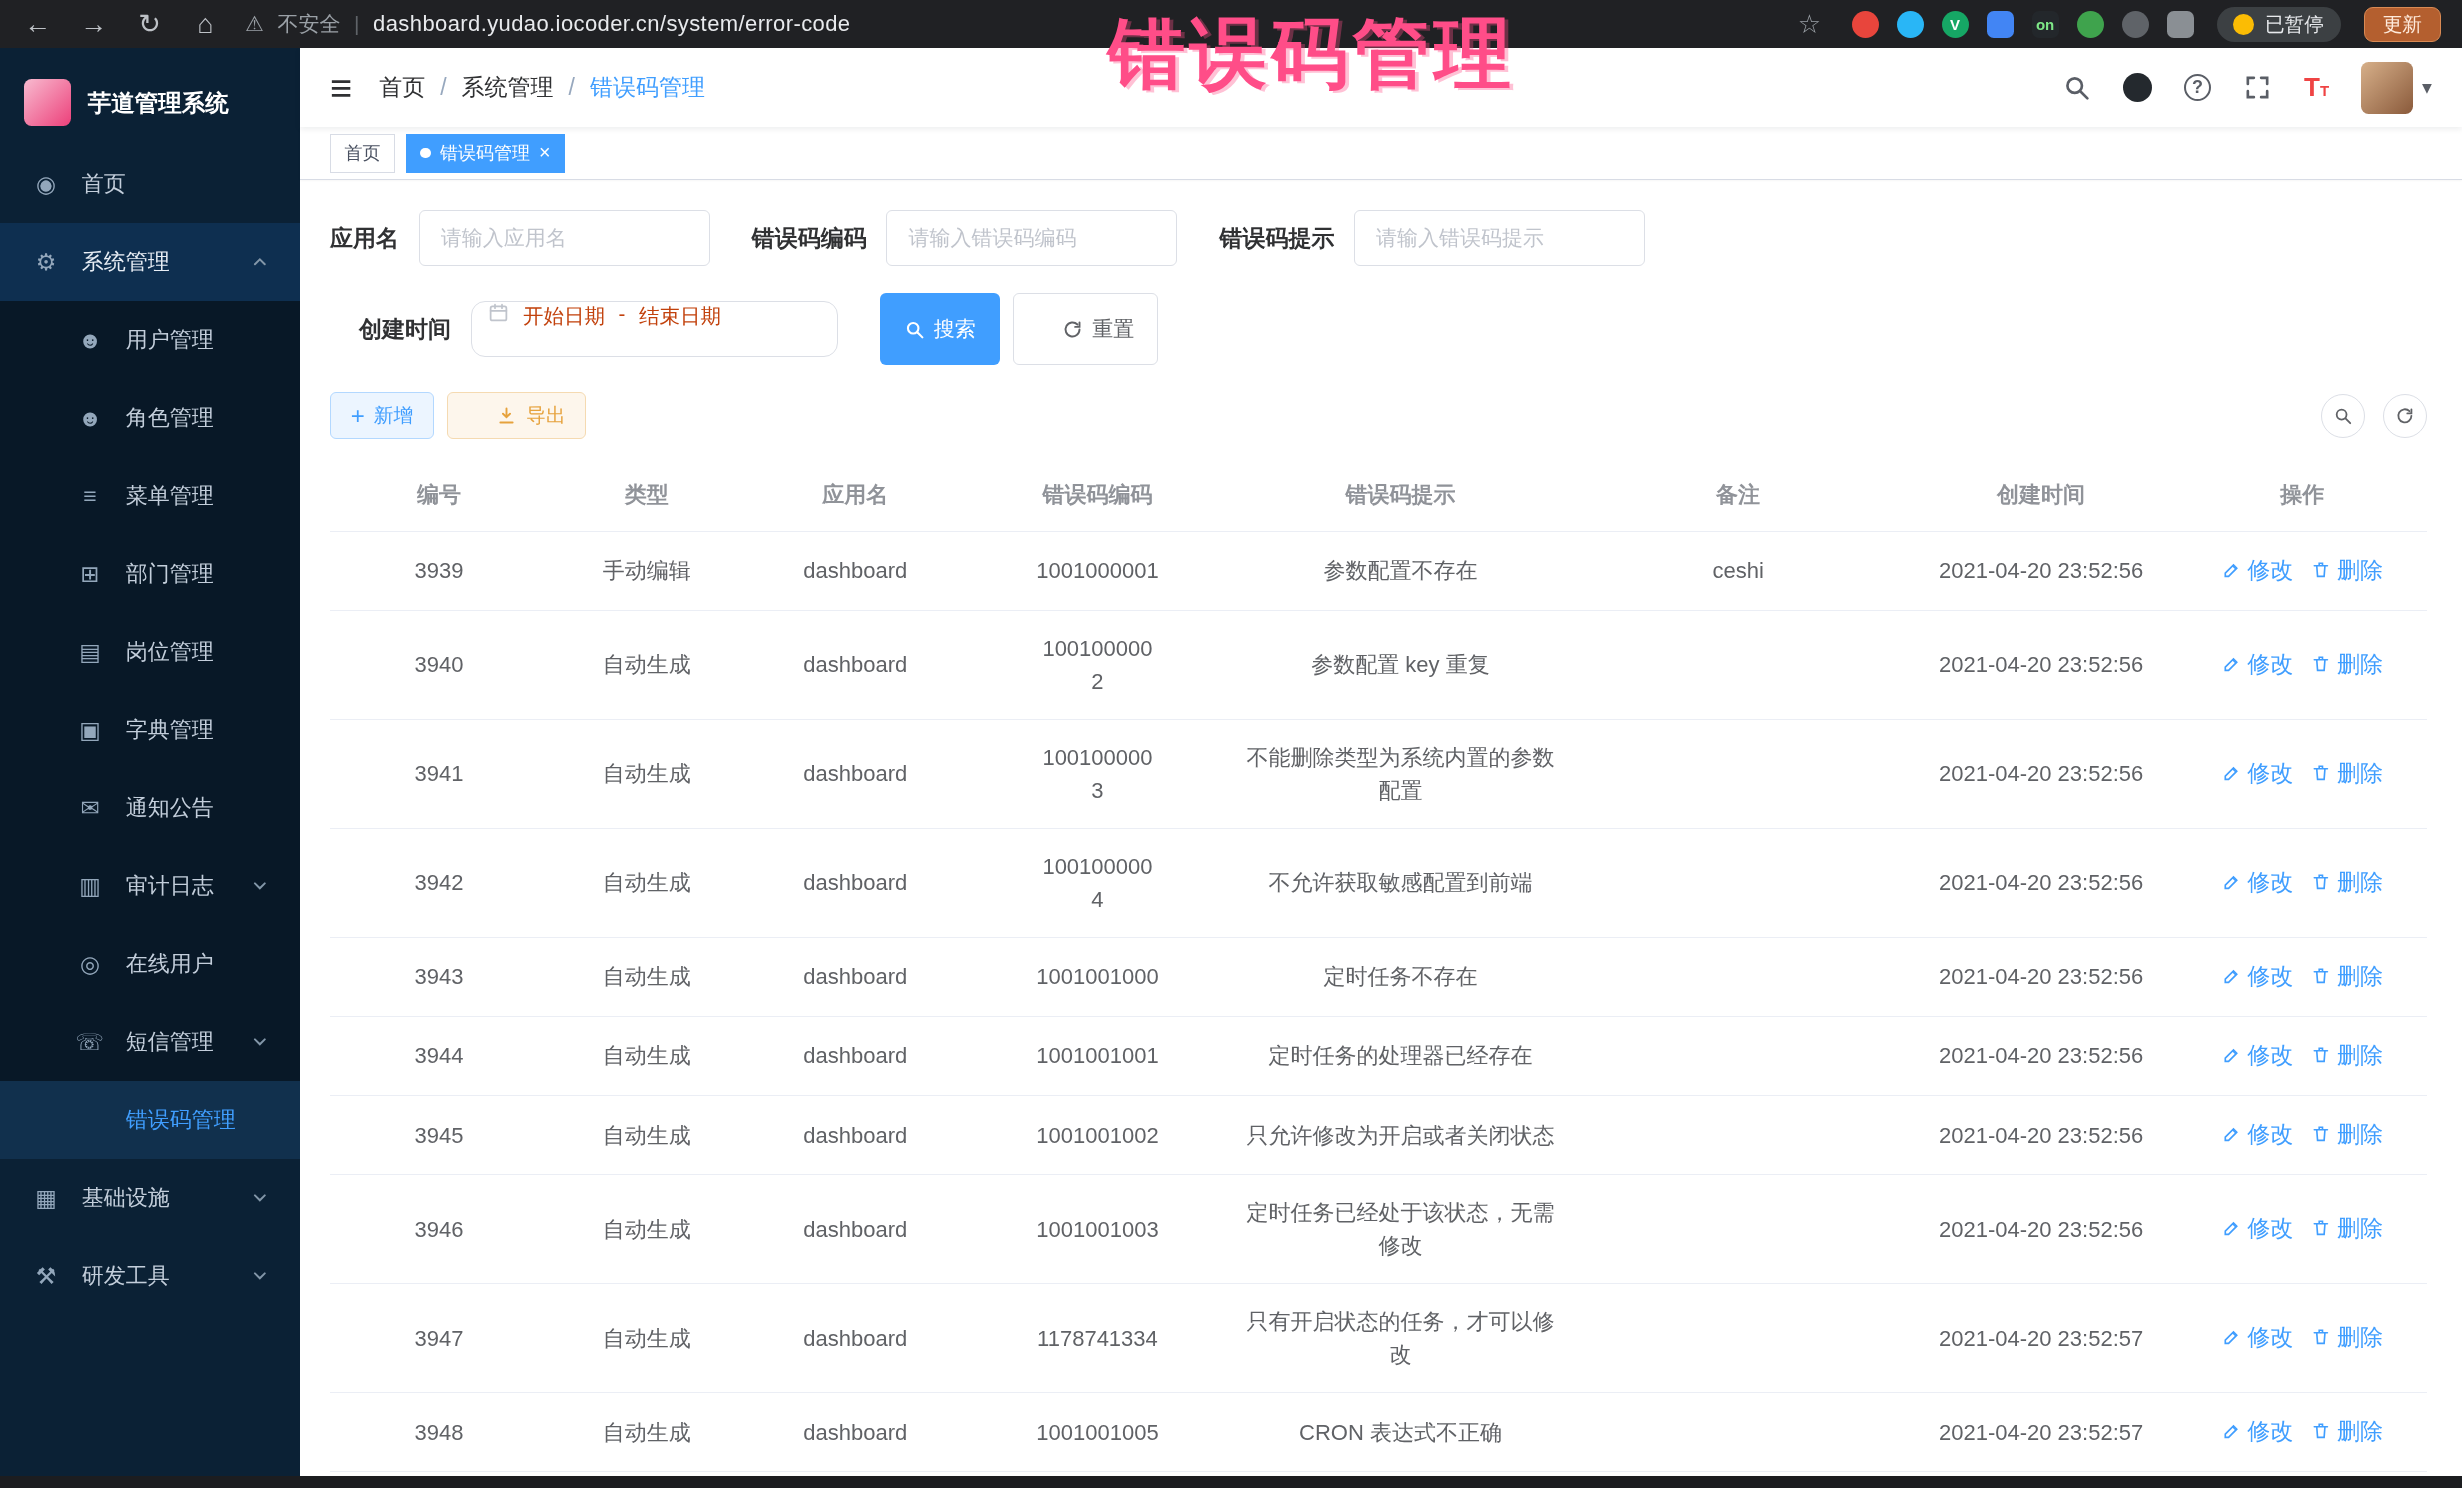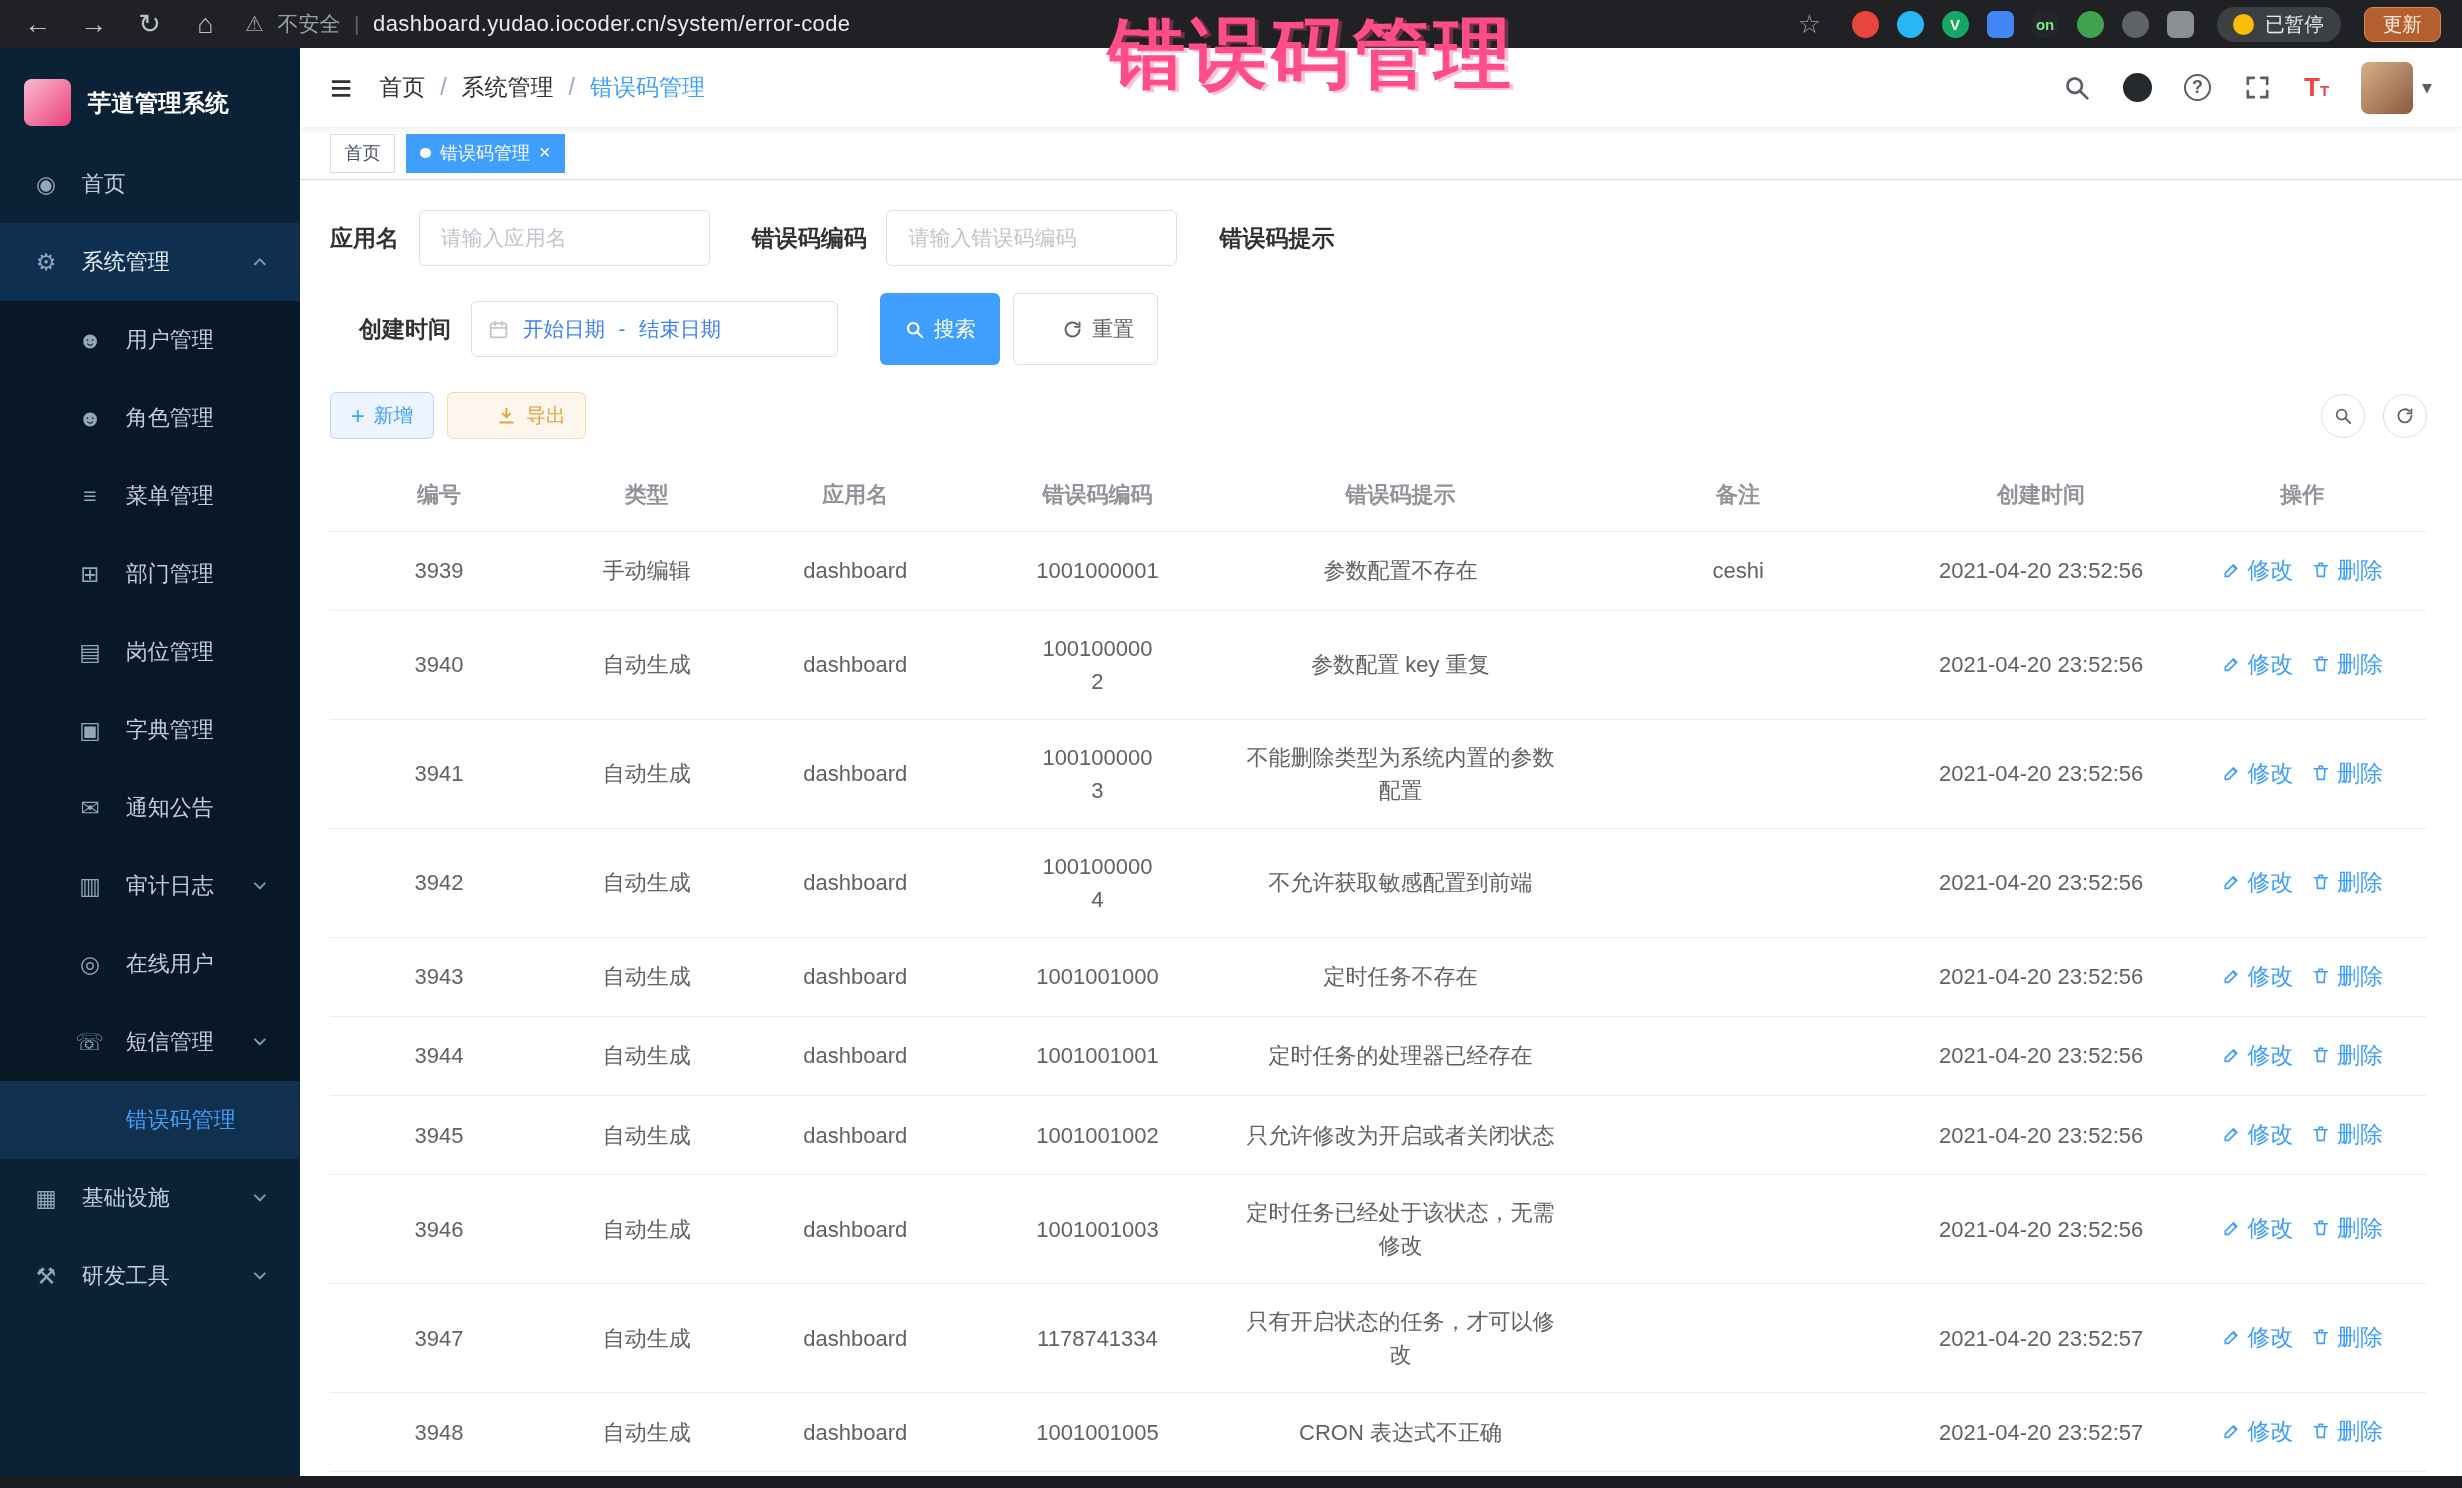--- a/index.html
+++ b/index.html
@@ -108,22 +108,22 @@
   .f-label.fixed { width:121px; text-align:right; }
   .ctrl { position:relative; display:flex; align-items:center; }
   .el-input {
     height:56px; border:0.8px solid #dcdfe6; border-radius:6px; padding:0 21px;
     font-size:21px; color:#606266; width:291px; outline:none; background:#fff;
     font-family:"Liberation Sans","DejaVu Sans",sans-serif;
   }
   .el-input::placeholder { color:#c0c4cc; }
   .sel-arrow { position:absolute; right:18px; color:#c0c4cc; font-size:18px; pointer-events:none; }
   .date-range {
-    width:367px; height:56px; border:0.8px solid #dcdfe6; border-radius:6px; display:flex;
-    align-items:center; padding:0 16.7px; gap:13.6px; color:#3b82f6; font-size:20.5px; background:#fff; cursor:pointer;
+    width:367px; height:56px; border:0.8px solid #dcdfe6; border-radius:14px; display:flex;
+    align-items:flex-start; padding:0 16.7px; gap:13.6px; color:#c2410c; font-size:20.5px; background:#fff; cursor:pointer;
   }
   .date-range svg { width:21px; height:21px; color:#c0c4cc; flex:none; }
   .btn {
     height:72px; border-radius:6px; font-size:21px; display:inline-flex; align-items:center;
     gap:9px; padding:0 23px; border:0.8px solid transparent; cursor:pointer; white-space:nowrap;
     font-family:inherit;
   }
   .btn svg { width:21px; height:21px; }
   .btn-primary { background:var(--accent,#409eff); color:#fff; }
   .btn-default { background:#fff; border-color:#dcdfe6; color:#606266; }
@@ -372,20 +372,23 @@
           </span>
         </div>
         <div class="f-item">
           <span class="f-label">错误码编码</span>
           <span class="ctrl">
             <input class="el-input" placeholder="请输入错误码编码" style="">
           </span>
         </div>
         <div class="f-item">
           <span class="f-label">错误码提示</span>
+          <span class="ctrl">
+            <input class="el-input" placeholder="请输入错误码提示" style="">
+          </span>
         </div>
       </div>
 
       <div class="f-row">
         <div class="f-item">
           <span class="f-label fixed">创建时间</span>
           <span class="date-range">
             <svg viewBox="0 0 24 24" fill="none" stroke="currentColor" stroke-width="2" stroke-linecap="round">
                 <rect x="3" y="5" width="18" height="16" rx="2"></rect>
                 <path d="M3 10h18M8 3v4M16 3v4"></path>

